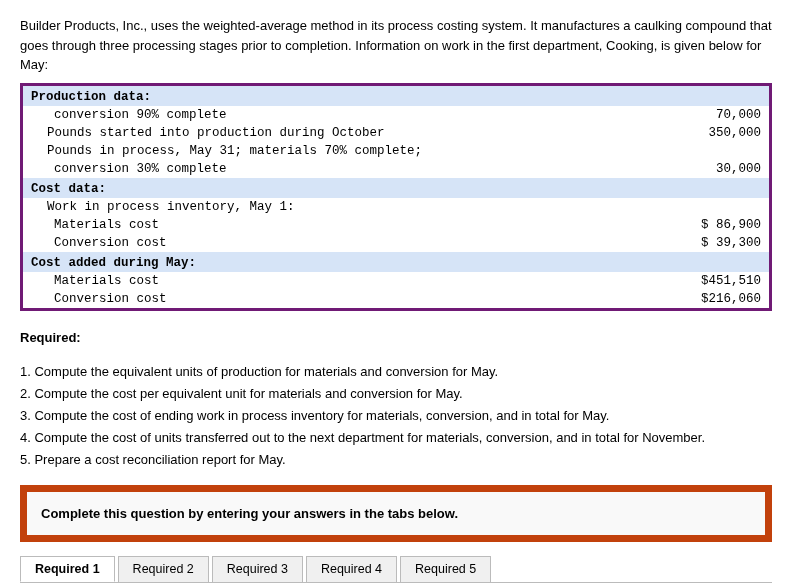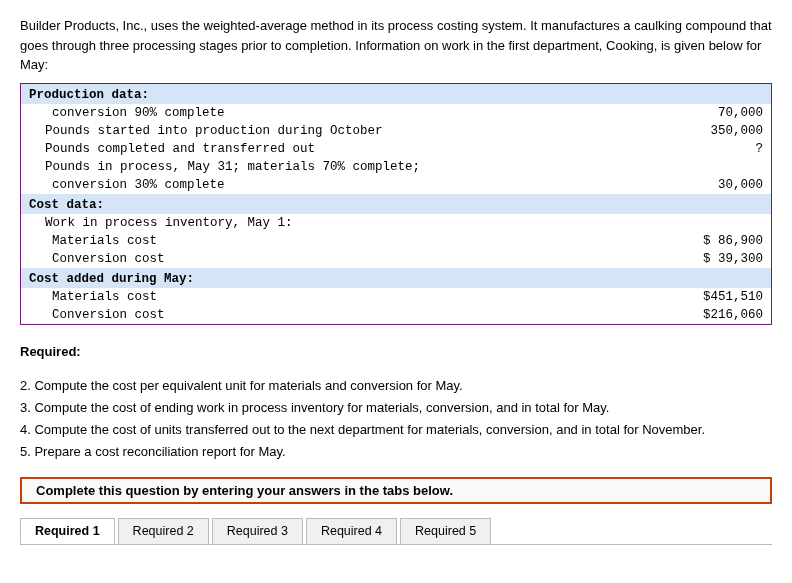--- a/index.html
+++ b/index.html
@@ -16,21 +16,21 @@
     .intro-text {
       font-size: 13px;
       line-height: 1.5;
       margin-bottom: 8px;
     }
 
     .production-table {
       width: 100%;
       border-collapse: collapse;
       margin-bottom: 16px;
-      border: 1px solid #701a75;
+      border: 3px solid #701a75;
     }
 
     .production-table td {
       padding: 2px 8px;
       font-size: 12.5px;
       font-family: 'Courier New', monospace;
     }
 
     .production-table .section-header td {
       background: #d6e4f7;
@@ -52,22 +52,22 @@
       font-size: 13px;
       line-height: 1.7;
     }
 
     .required-section .req-title {
       font-weight: bold;
       margin-bottom: 12px;
     }
 
     .complete-box {
-      border: 2px solid #c2410c;
-      padding: 4px 14px;
+      border: 7px solid #c2410c;
+      padding: 14px 14px;
       margin-bottom: 14px;
       background: #f9f9f9;
     }
 
     .complete-box .complete-text {
       font-weight: bold;
       font-size: 13px;
     }
 
     .tabs-row {
@@ -108,24 +108,20 @@
     </tr>
     <tr class="indent2">
       <td>conversion 90% complete</td>
       <td class="value-col">70,000</td>
     </tr>
     <tr class="indent1">
       <td>Pounds started into production during October</td>
       <td class="value-col">350,000</td>
     </tr>
     <tr class="indent1">
-      <td>Pounds completed and transferred out</td>
-      <td class="value-col">?</td>
-    </tr>
-    <tr class="indent1">
       <td>Pounds in process, May 31; materials 70% complete;</td>
       <td class="value-col"></td>
     </tr>
     <tr class="indent2">
       <td>conversion 30% complete</td>
       <td class="value-col">30,000</td>
     </tr>
 
     <tr class="section-header">
       <td>Cost data:</td>
@@ -154,20 +150,21 @@
     </tr>
     <tr class="indent2">
       <td>Conversion cost</td>
       <td class="value-col">$216,060</td>
     </tr>
   </tbody>
 </table>
 
 <div class="required-section">
   <div class="req-title">Required:</div>
+  <div>1. Compute the equivalent units of production for materials and conversion for May.</div>
   <div>2. Compute the cost per equivalent unit for materials and conversion for May.</div>
   <div>3. Compute the cost of ending work in process inventory for materials, conversion, and in total for May.</div>
   <div>4. Compute the cost of units transferred out to the next department for materials, conversion, and in total for November.</div>
   <div>5. Prepare a cost reconciliation report for May.</div>
 </div>
 
 <div class="complete-box">
   <span class="complete-text">Complete this question by entering your answers in the tabs below.</span>
 </div>
 

